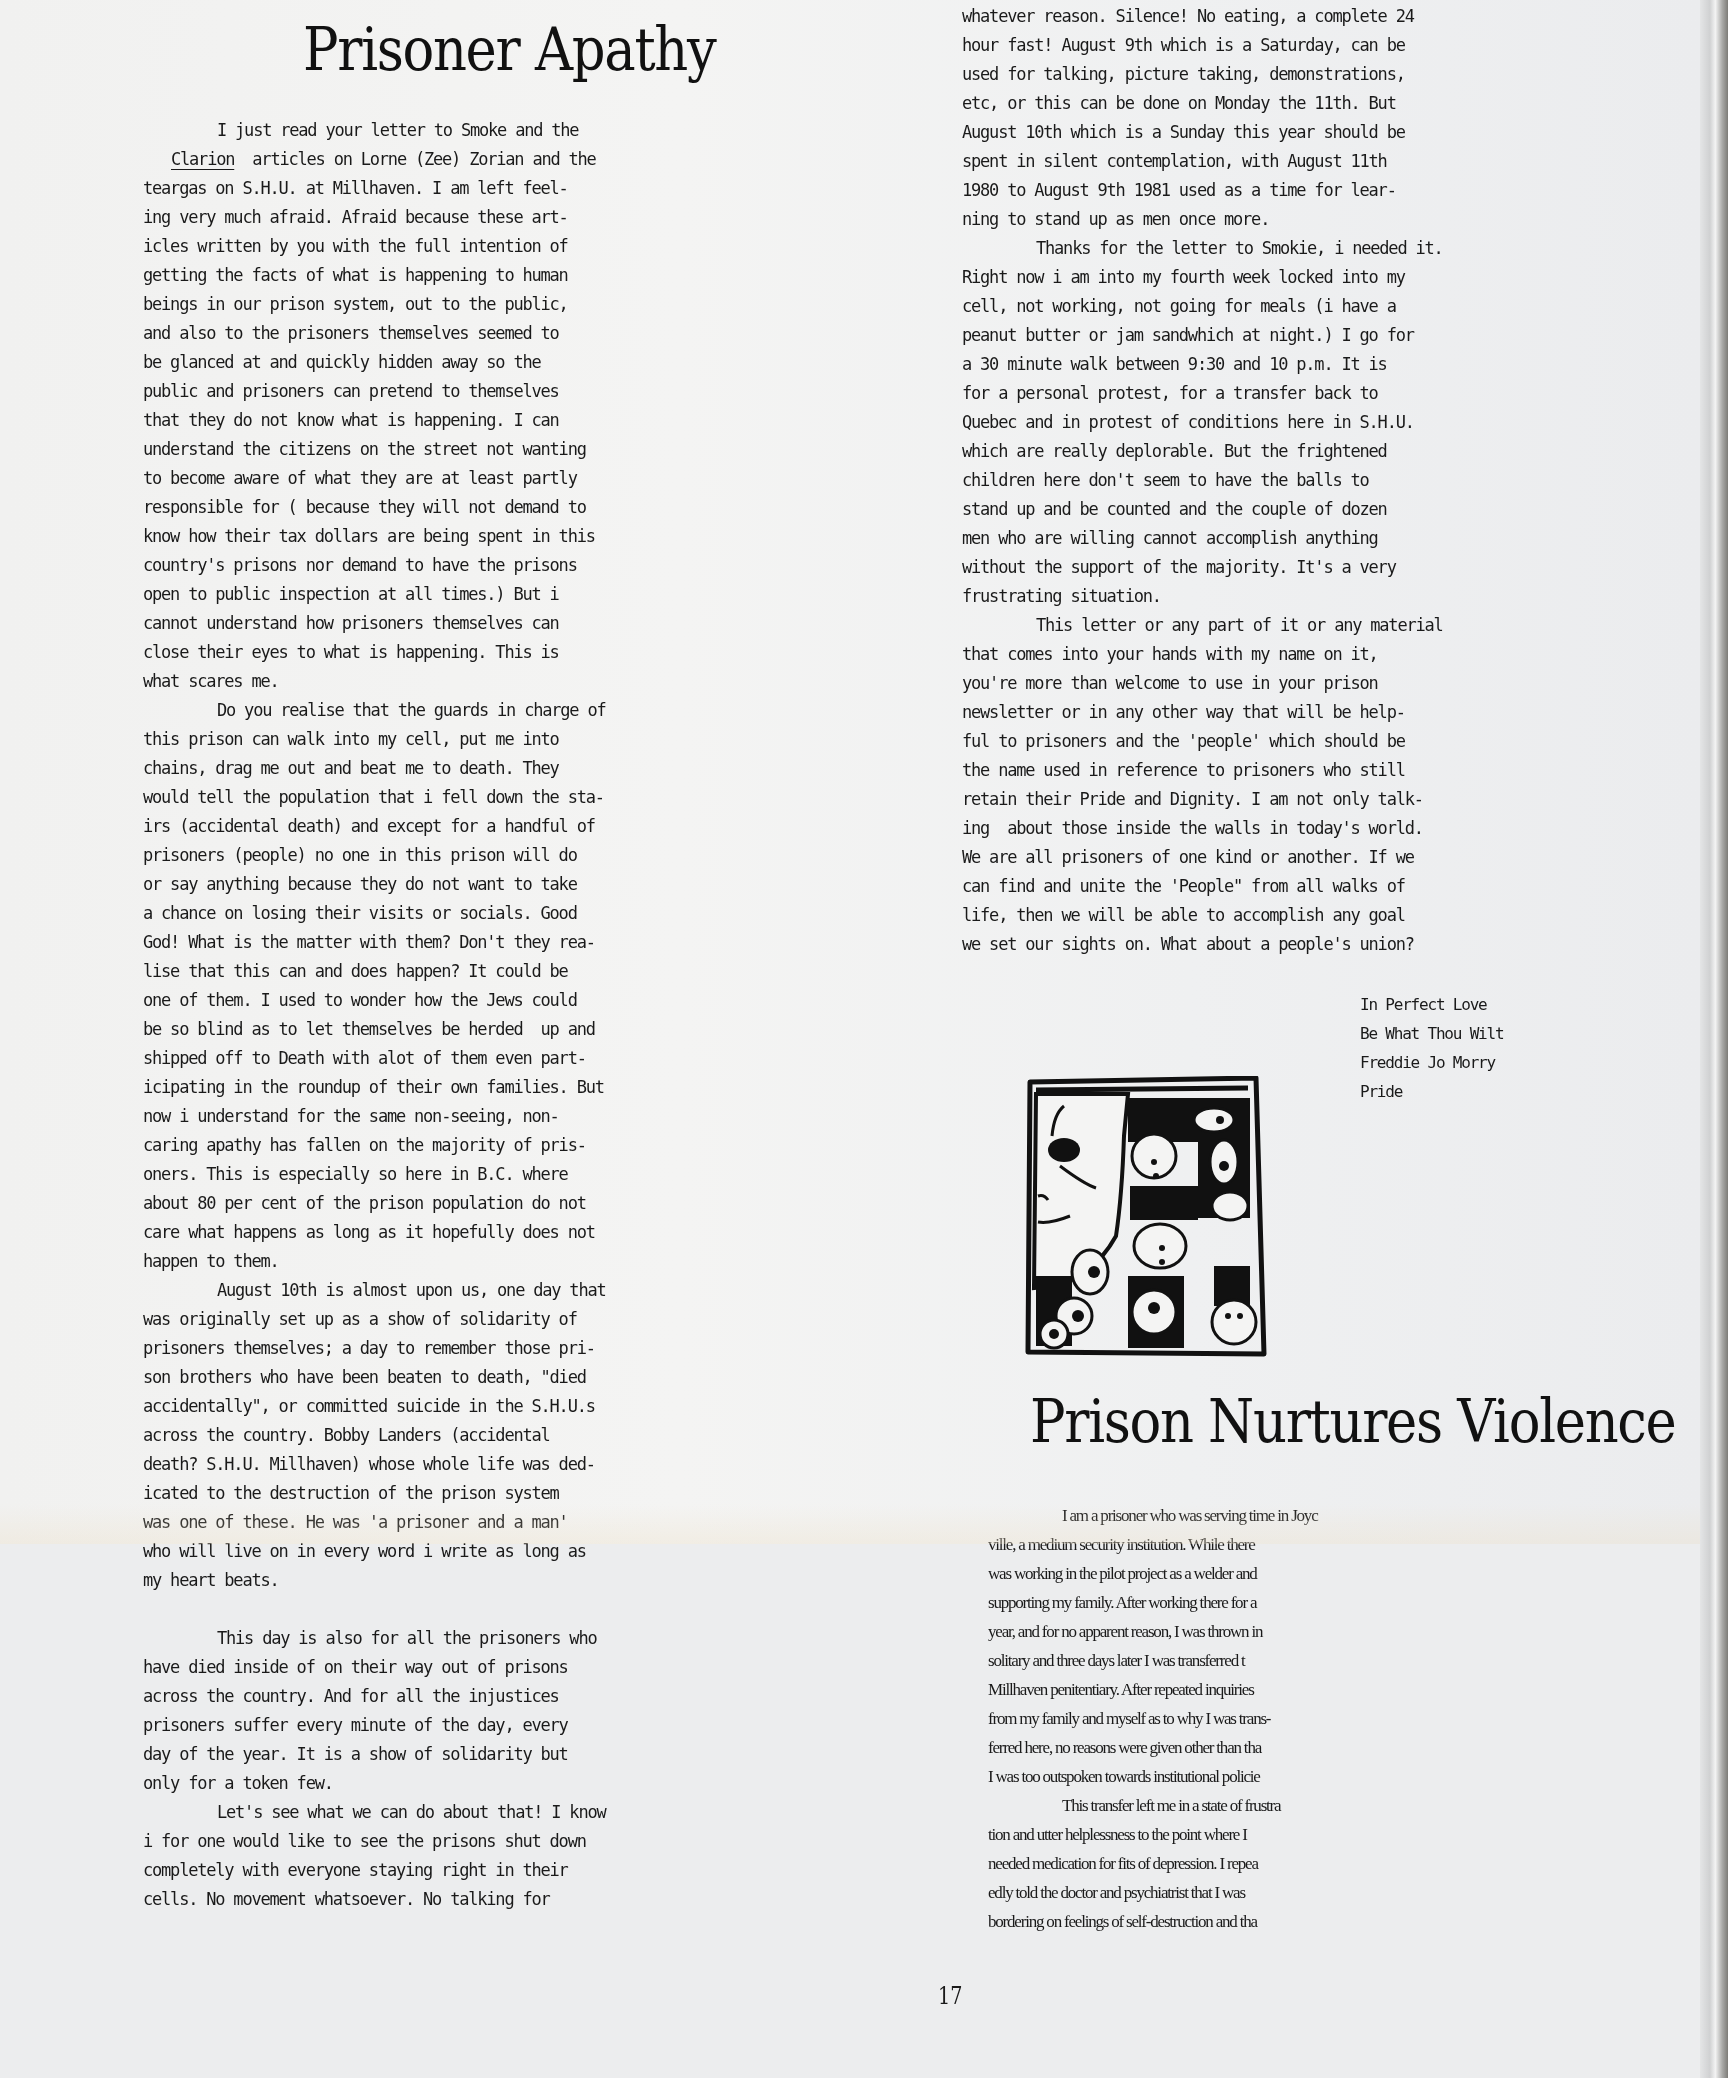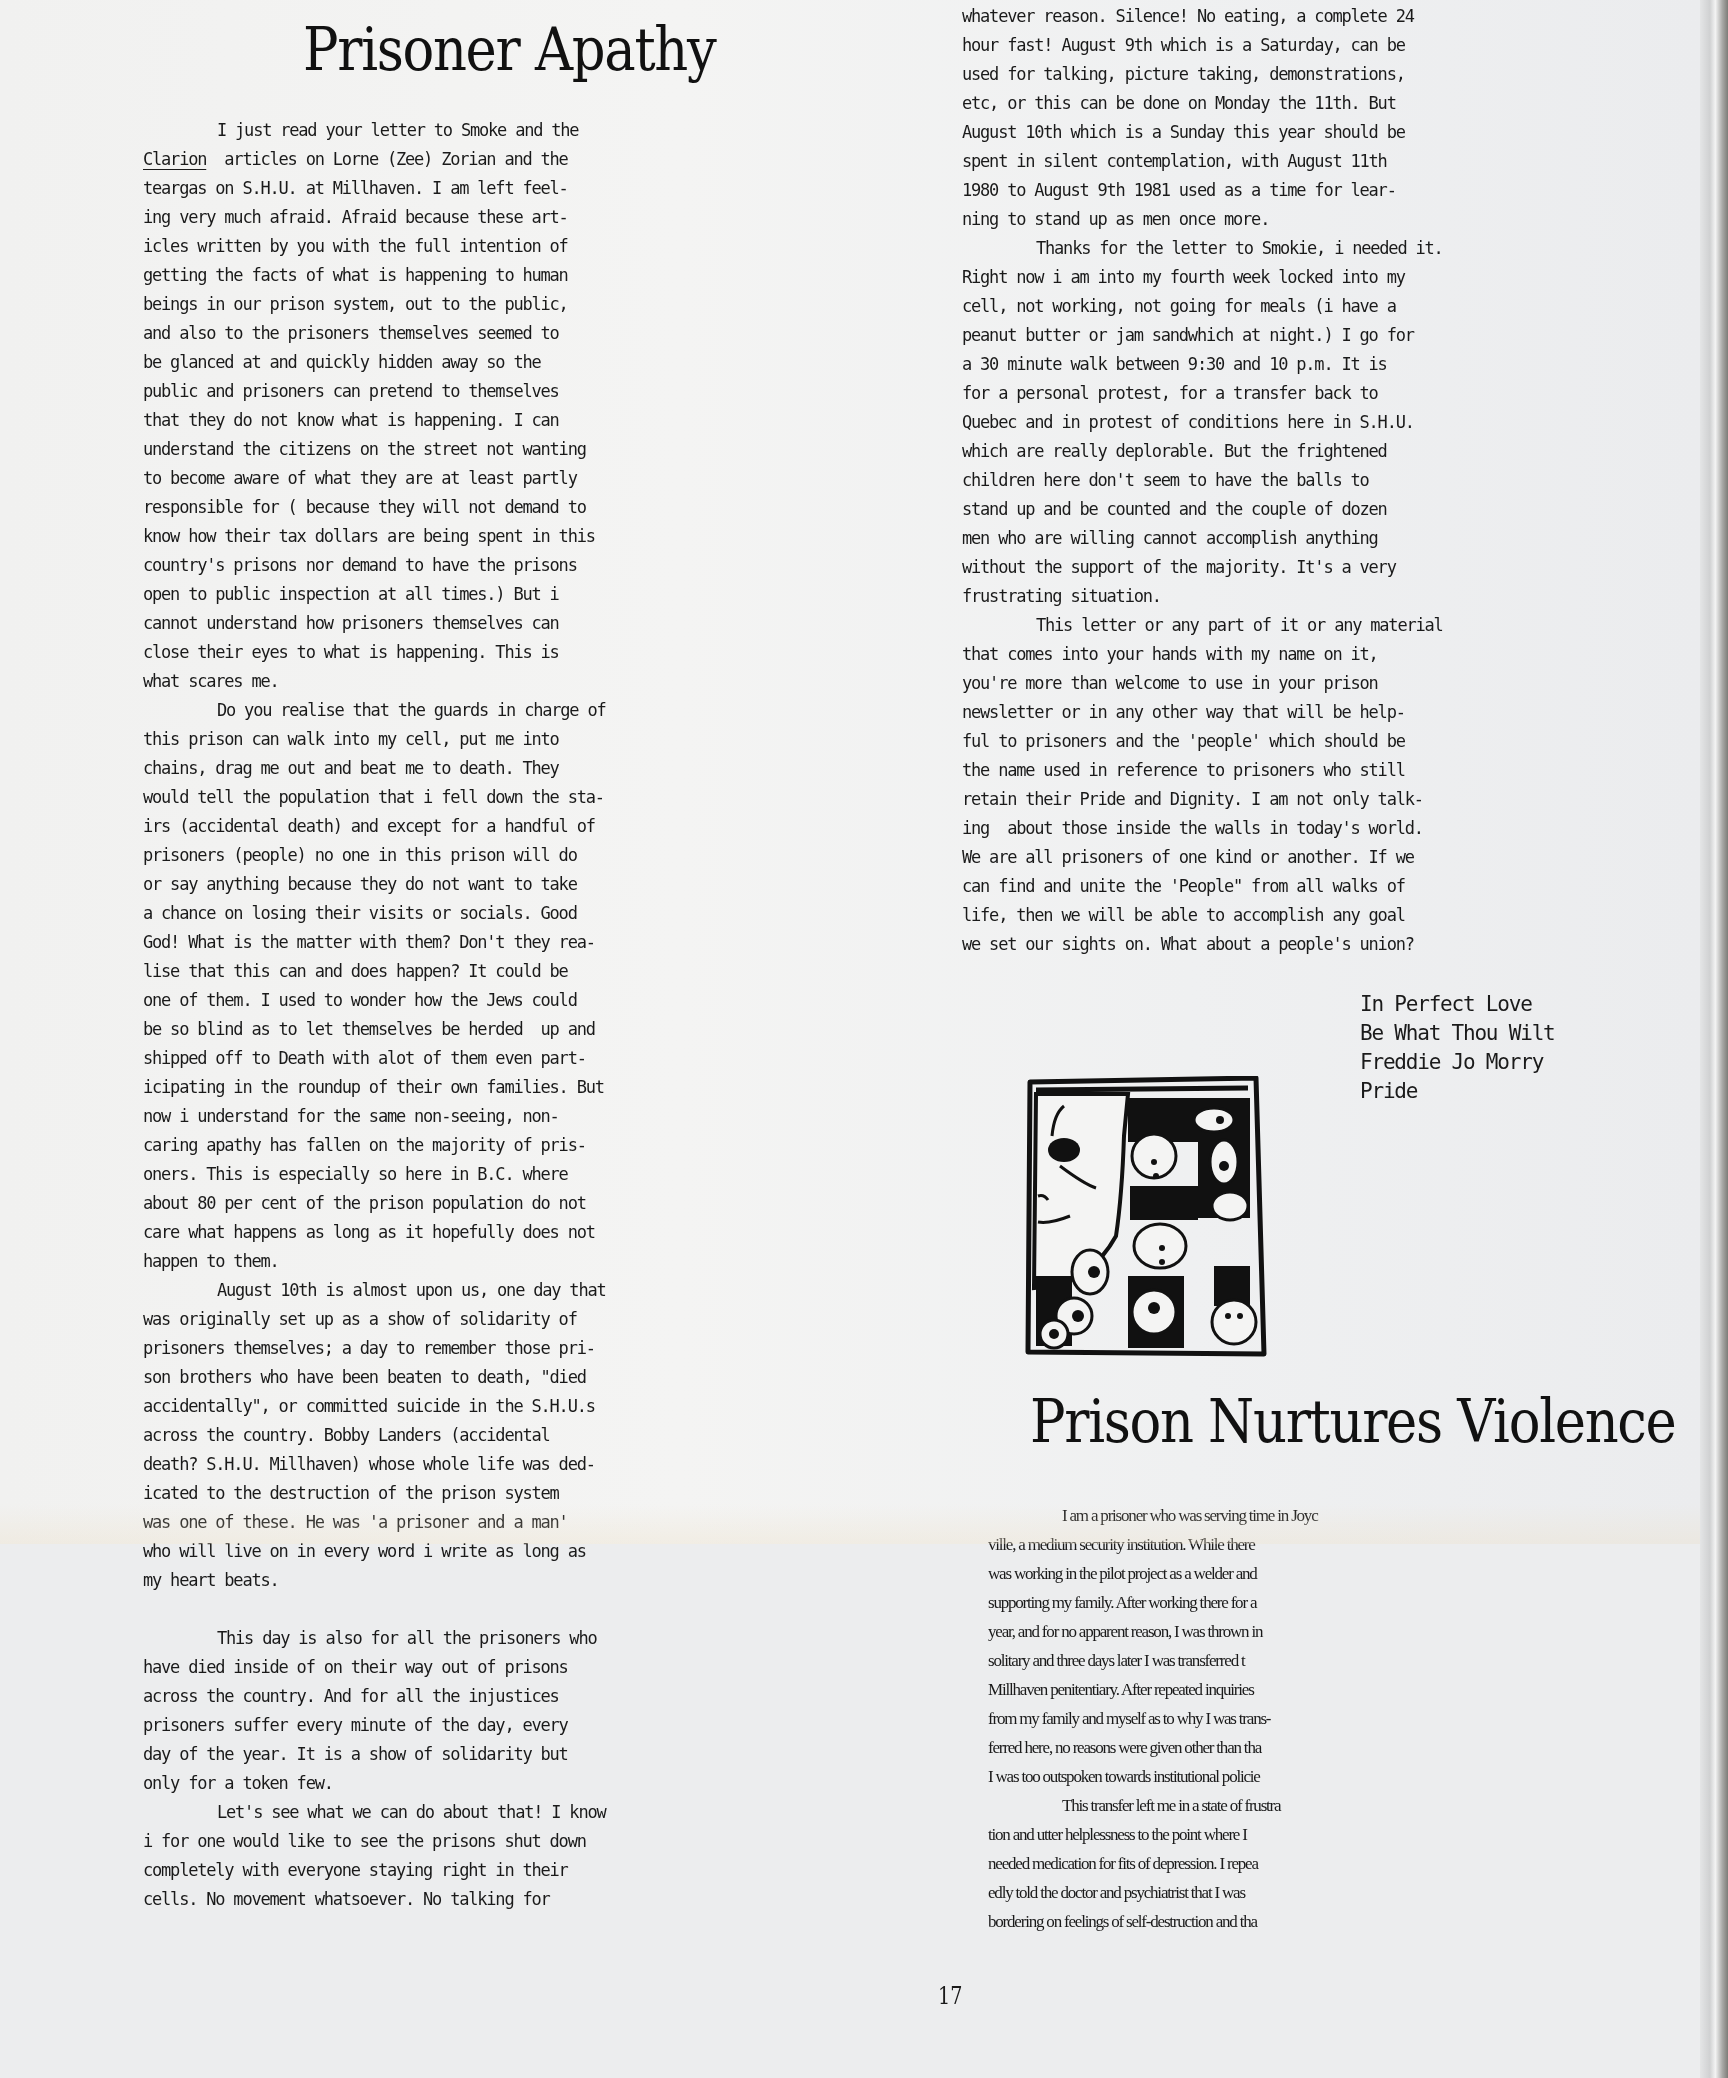--- a/index.html
+++ b/index.html
@@ -30,23 +30,23 @@
   #h2 { left: 1030px; top: 1386px; font-size: 60px; }
   .col {
     position: absolute; font-size: 17px; line-height: 29px; white-space: pre;
     letter-spacing: -1.2px;
   }
   .col .ln { display: block; height: 29px; }
   .col .ind { padding-left: 74px; }
   #col-left { left: 143px; top: 116px; }
   #col-right-top { left: 962px; top: 2px; }
   #col-right-bottom { left: 988px; top: 1501px; font-family: Liberation Serif, serif; }
-  .u { text-decoration: underline; text-underline-offset: 4px; }
+  .u { text-decoration: underline; text-underline-offset: 4px; margin-left: 28px; }
   .gap { height: 29px; display: block; }
-  #signoff { position: absolute; left: 1360px; top: 990px; font-size: 21px; line-height: 29px; letter-spacing: -1.2px; }
+  #signoff { position: absolute; left: 1360px; top: 990px; font-size: 16px; line-height: 29px; letter-spacing: -1.2px; }
   #signoff span { display: block; }
   #illustration { position: absolute; left: 1024px; top: 1076px; width: 244px; height: 282px; }
   #page-num {
     position: absolute; left: 938px; top: 1982px; font-family: "DejaVu Serif", "Liberation Serif", serif;
     font-size: 24px; transform: scaleX(0.8); transform-origin: left top;
   }
   .clip-right { overflow: hidden; width: 740px; }
 </style>
 </head>
 <body>

